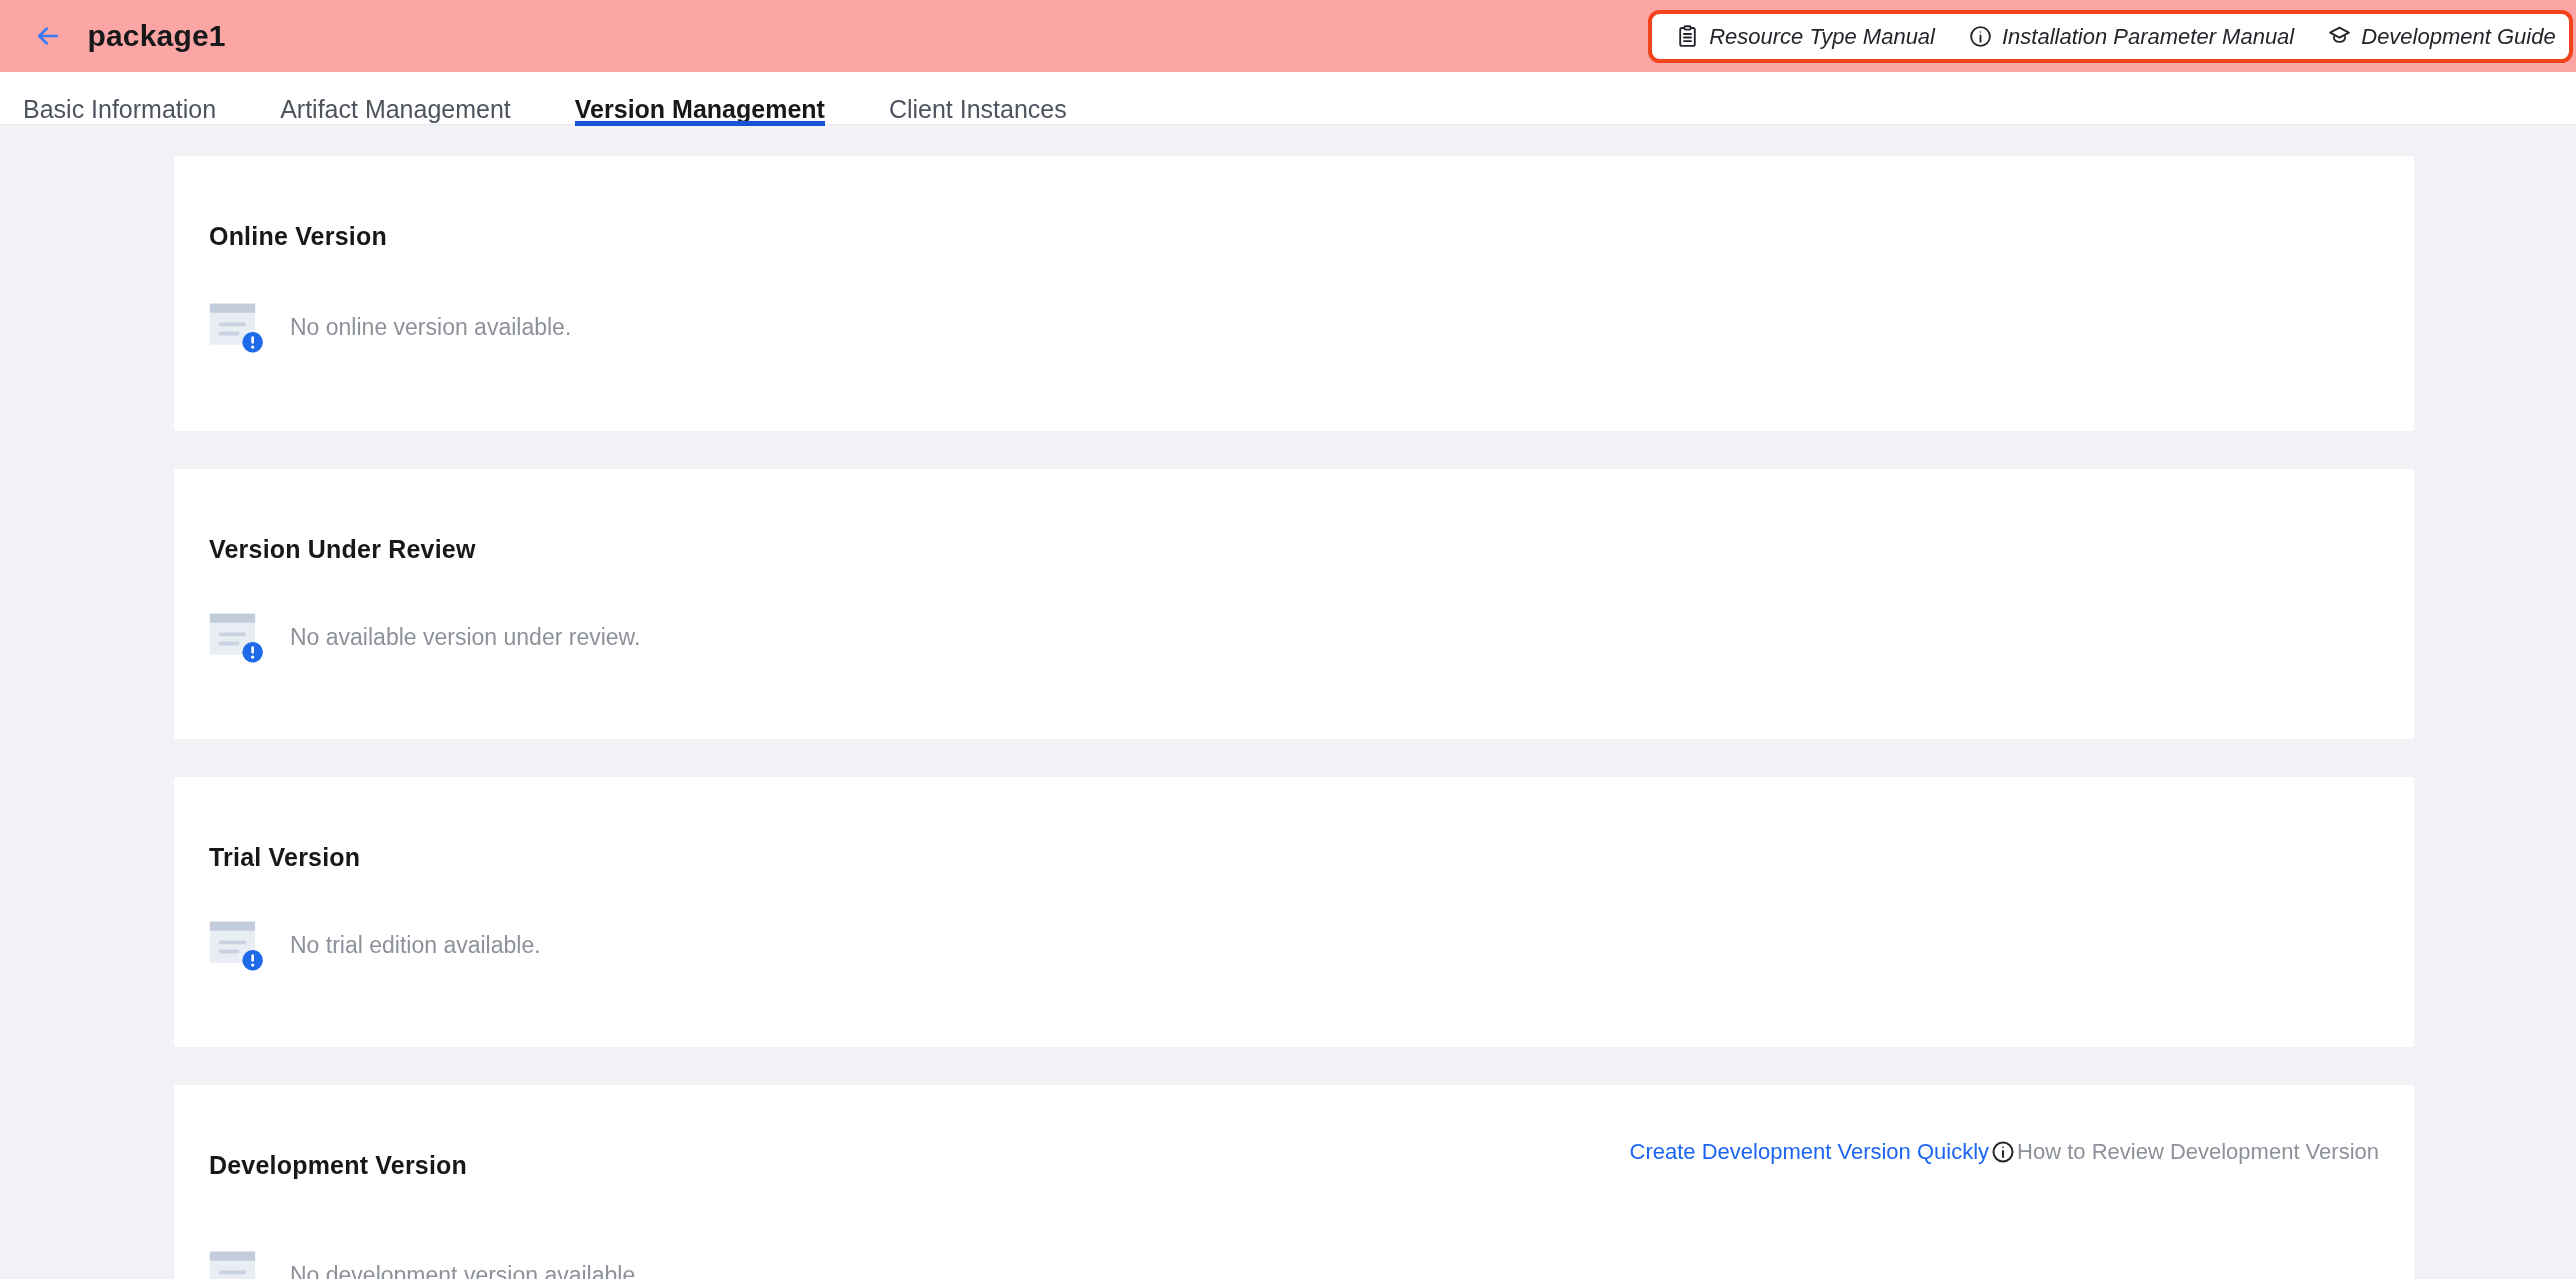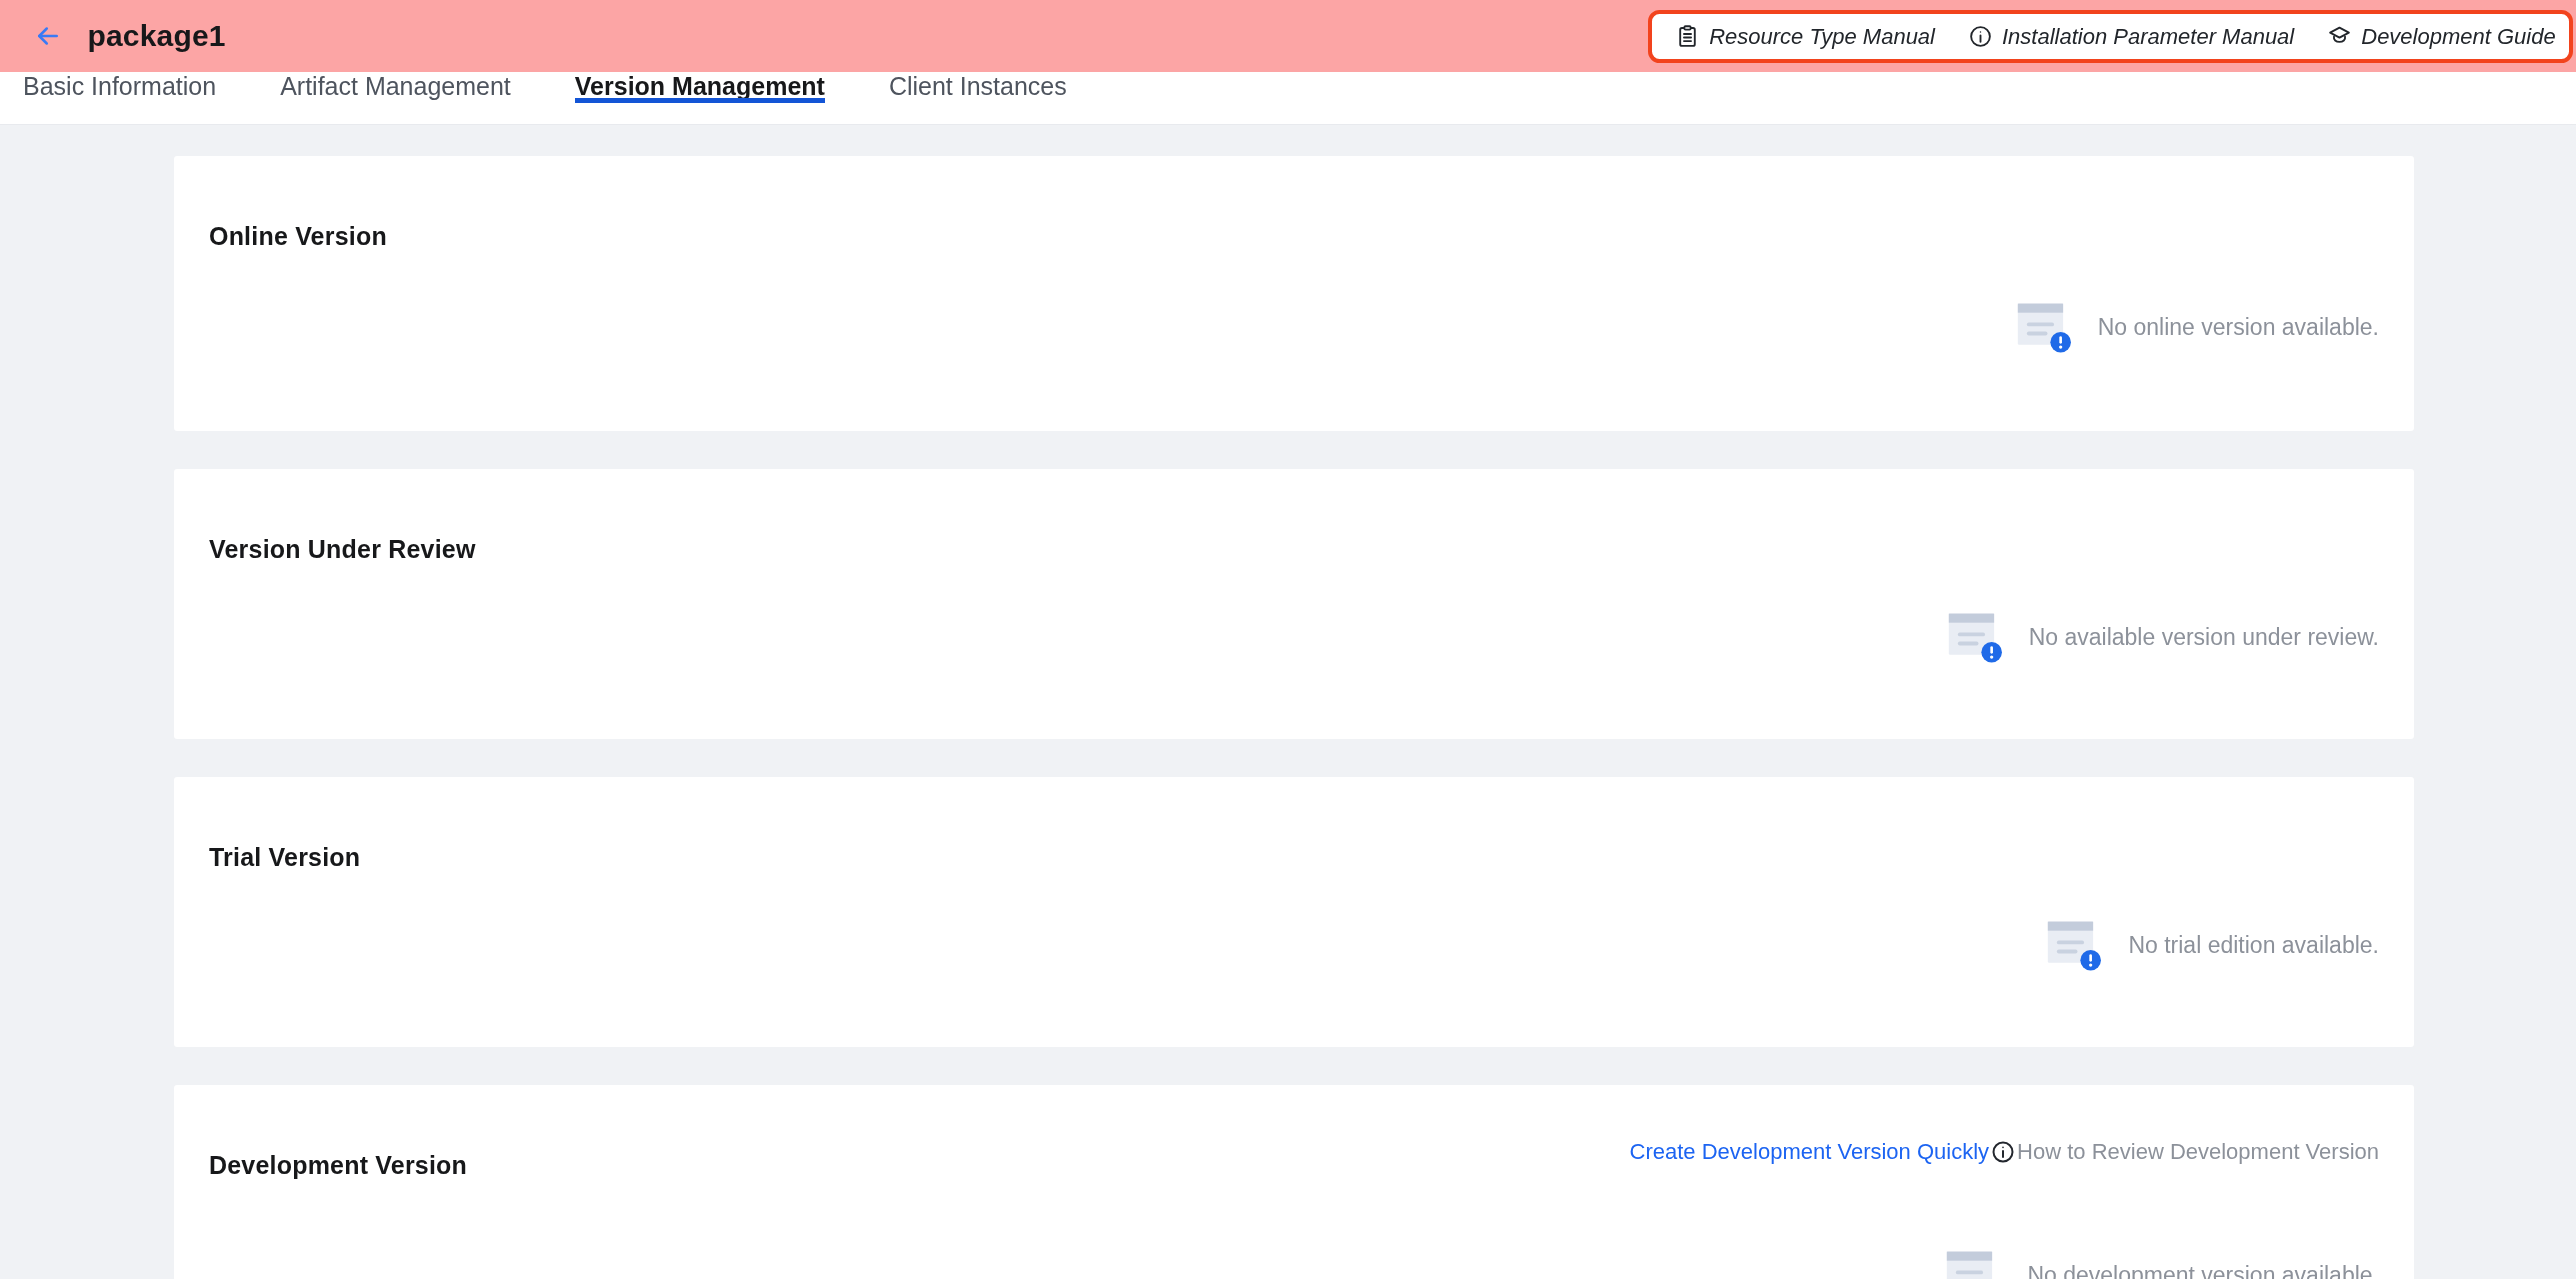--- a/index.html
+++ b/index.html
@@ -19,37 +19,37 @@
   
   .topbar{position:relative;display:flex;align-items:center;height:72px;background:#fca5a5;padding-left:30px;}
   .back-btn{display:flex;align-items:center;justify-content:center;width:36px;height:36px;border:none;background:transparent;cursor:pointer;}
   .page-title{font-size:30px;font-weight:700;color:var(--dark-text);margin-left:21.4px;letter-spacing:0.2px;}
   .doc-links{position:absolute;top:10px;right:3.3px;height:53px;display:flex;align-items:center;gap:33px;
     padding:0 13px 0 23px;border:4.1px solid var(--annotation-red);border-radius:11.5px;background:#fff;}
   .doc-link{display:flex;align-items:center;gap:9px;text-decoration:none;color:var(--link-icon-dark);font-size:22px;line-height:1;cursor:pointer;font-style:italic;}
   .doc-link svg{display:block;}
 
   
-  .tabbar{display:flex;align-items:flex-start;gap:64px;height:53px;background:#fff;padding-left:23px;border-bottom:1.6px solid #e8eaee;}
+  .tabbar{display:flex;align-items:flex-end;gap:64px;height:53px;background:#fff;padding-left:23px;border-bottom:1.6px solid #e8eaee;}
   .tab{position:relative;display:flex;align-items:center;font-size:25px;color:#4e545e;cursor:pointer;white-space:nowrap;}
   .tab.active{color:var(--dark-text);font-weight:700;}
   .tab.active::after{content:"";position:absolute;left:0;right:0;bottom:-1.6px;height:5px;background:var(--tab-underline);}
 
   
   .content{padding:31px 0 0 174px;}
   .card{width:2240px;background:#fff;border-radius:3.3px;margin-bottom:38px;display:flex;flex-direction:column;padding:38px 35px 28px 35px;}
   .card-1{height:275px;}
   .card-2,.card-3{height:270px;}
   .card-4{height:313px;}
   .card-head{display:flex;align-items:center;justify-content:space-between;}
   .section-title{font-size:25px;font-weight:700;color:var(--dark-text);letter-spacing:0.2px;margin-top:28px;}
   .head-actions{display:flex;align-items:center;gap:2px;}
   .create-link{font-size:22px;color:var(--accent-blue);text-decoration:none;cursor:pointer;}
   .help-text{font-size:22px;color:var(--empty-gray);}
-  .empty{flex:1;display:flex;align-items:center;justify-content:flex-end;gap:25px;}
+  .empty{flex:1;display:flex;align-items:center;justify-content:flex-start;gap:25px;}
   .empty-text{font-size:23px;color:var(--empty-gray);}
   .empty svg{display:block;}
 </style>
 </head>
 <body>
 
 <div class="page">
 
   <header class="topbar">
     <button class="back-btn">

